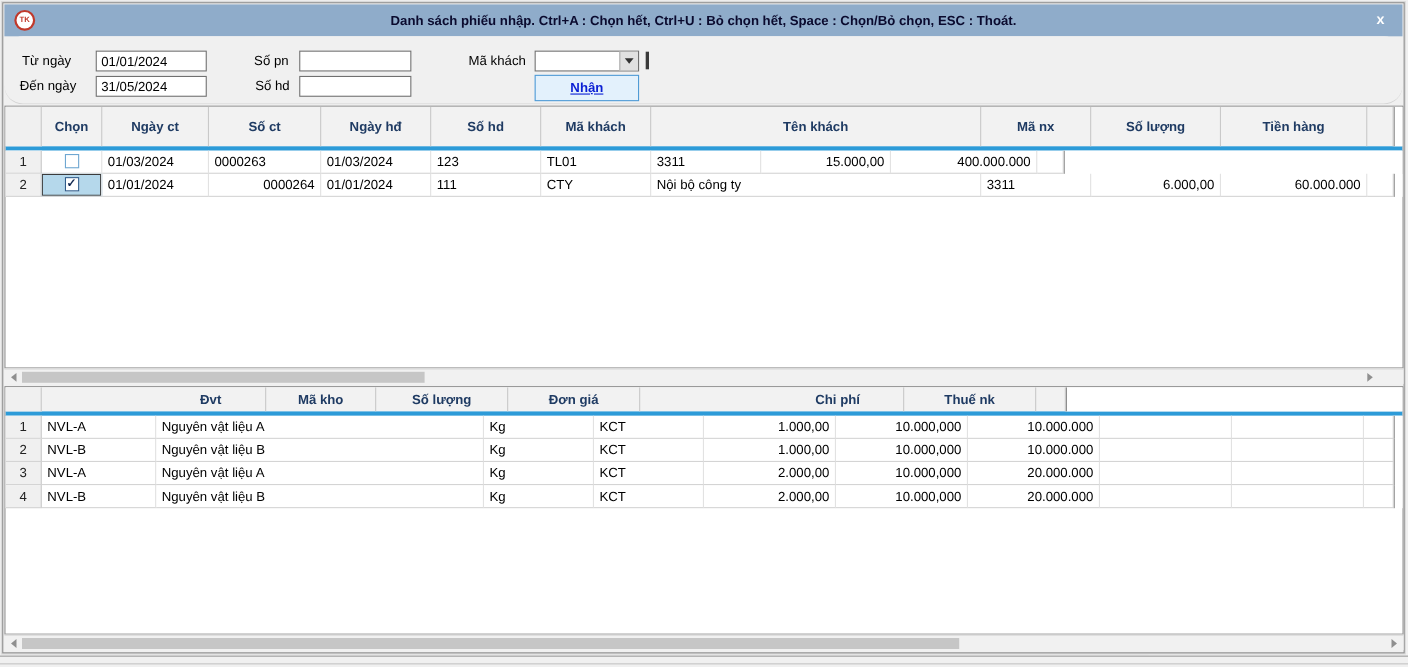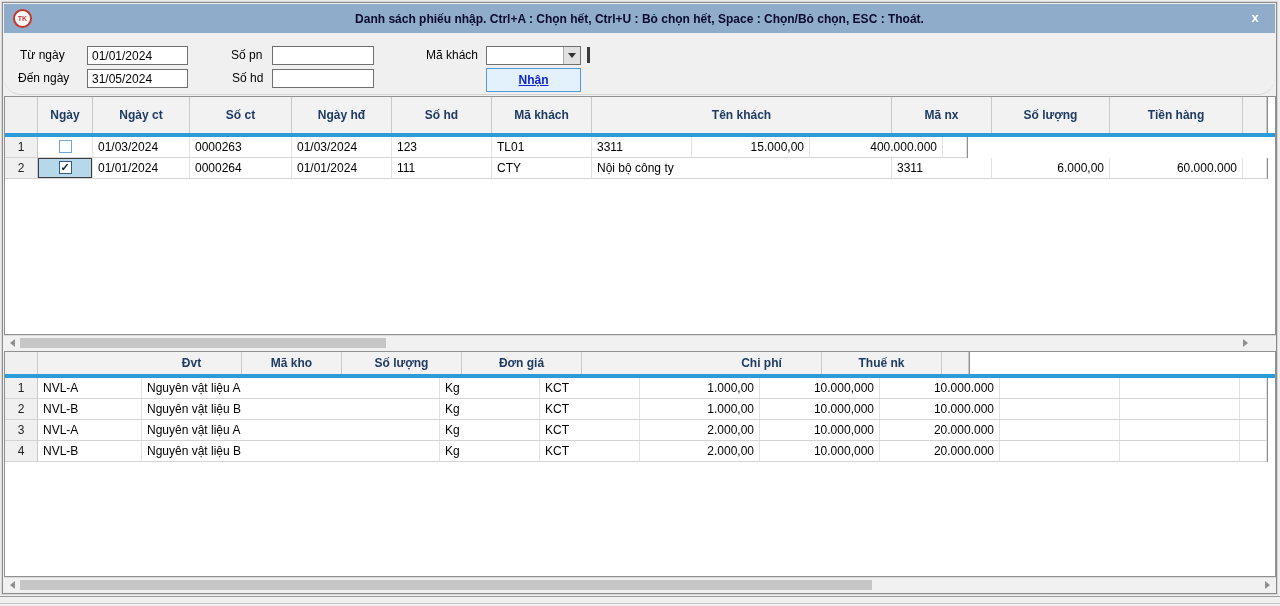--- a/index.html
+++ b/index.html
@@ -106,21 +106,21 @@
         </div>
       </div>
       <div class="caret-bar" style="left:583px;top:14px;"></div>
 
       <div class="accept-btn" style="left:482px;top:35px;">Nhận</div>
     </div>
 
     <div class="grid" id="grid-vouchers" style="top:93px;height:239px;">
         <div class="grid-header" style="height: 36px;">
           <div class="gh-cell gh-rownum" style="width: 33px;"></div>
-          <div class="gh-cell" style="width: 55px;">Ngày</div>
+          <div class="gh-cell" style="width: 55px;">Chọn</div>
           <div class="gh-cell" style="width: 97px;">Ngày ct</div>
           <div class="gh-cell" style="width: 102px;">Số ct</div>
           <div class="gh-cell" style="width: 100px;">Ngày hđ</div>
           <div class="gh-cell" style="width: 100px;">Số hd</div>
           <div class="gh-cell" style="width: 100px;">Mã khách</div>
           <div class="gh-cell" style="width: 300px;">Tên khách</div>
           <div class="gh-cell" style="width: 100px;">Mã nx</div>
           <div class="gh-cell" style="width: 118px;">Số lượng</div>
           <div class="gh-cell" style="width: 133px;">Tiền hàng</div>
           <div class="gh-cell" style="width: 24px;"></div>
@@ -142,21 +142,21 @@
           <div class="gc gc-right" style="width: 133px;">400.000.000</div>
           <div class="gc" style="width: 24px;"></div>
           <div class="gc gc-filler"></div>
         </div>
         <div class="grid-row">
           <div class="gc gc-rownum" style="width: 33px;">2</div>
           <div class="gc cell-chon focused" style="width: 55px;">
             <div class="cb cb-checked">✓</div>
           </div>
           <div class="gc" style="width: 97px;">01/01/2024</div>
-          <div class="gc" style="width: 102px;">0000264</div>
+          <div class="gc" style="width: 102px; text-align: right;">0000264</div>
           <div class="gc" style="width: 100px;">01/01/2024</div>
           <div class="gc" style="width: 100px;">111</div>
           <div class="gc" style="width: 100px;">CTY</div>
           <div class="gc" style="width: 300px;">Nội bộ công ty</div>
           <div class="gc" style="width: 100px;">3311</div>
           <div class="gc gc-right" style="width: 118px;">6.000,00</div>
           <div class="gc gc-right" style="width: 133px;">60.000.000</div>
           <div class="gc" style="width: 24px;"></div>
           <div class="gc gc-filler"></div>
         </div>

